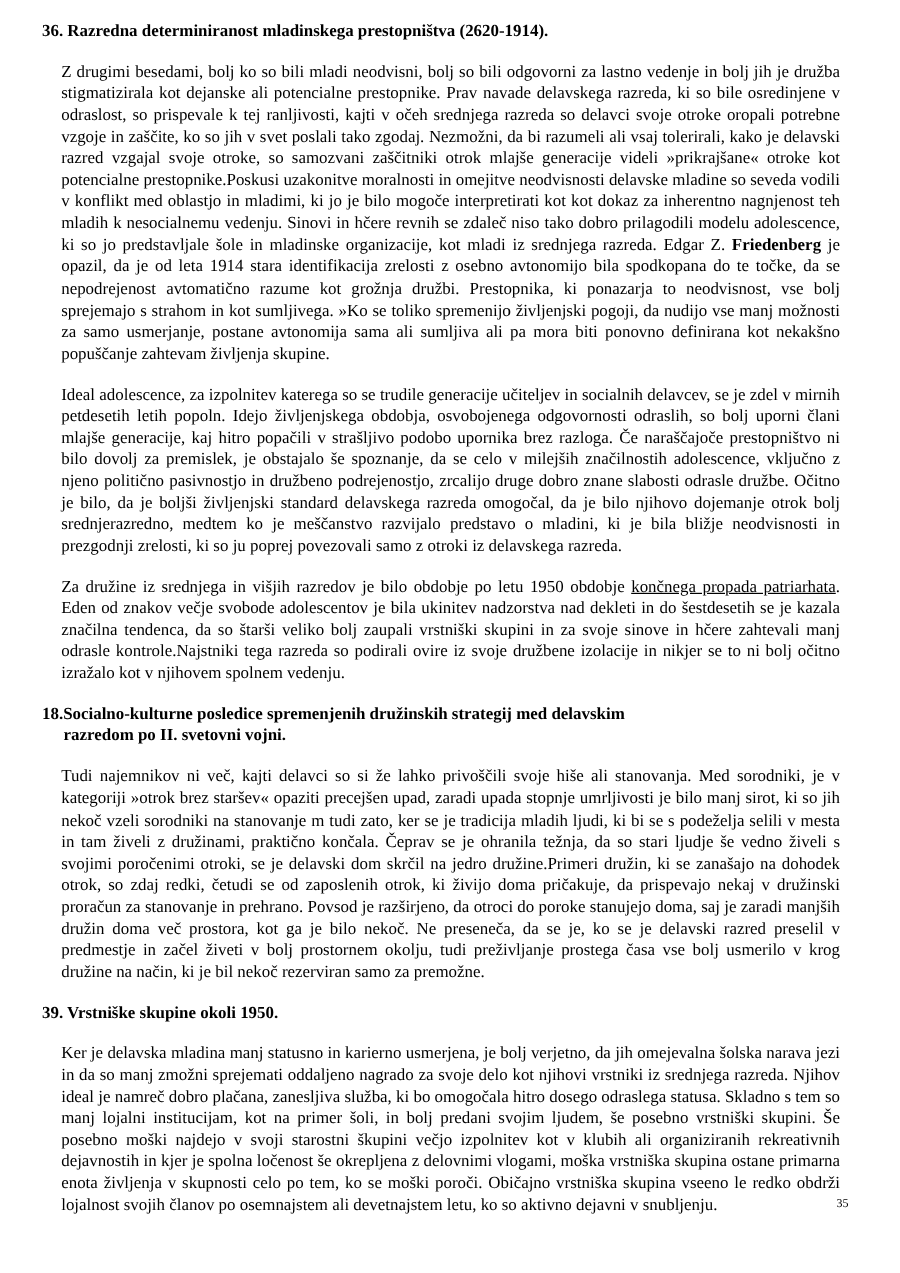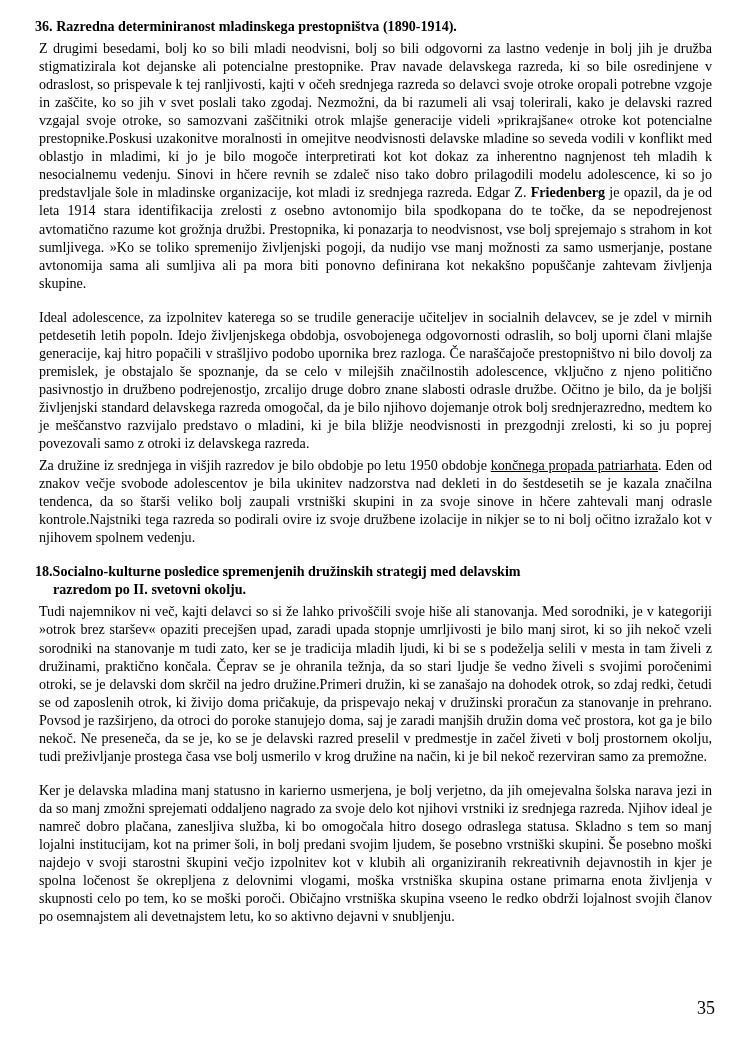--- a/index.html
+++ b/index.html
@@ -8,47 +8,48 @@
       font-family: "Liberation Serif", "DejaVu Serif", serif;
       color: #000000;
     }
     .page {
       position: absolute; left: 35px; top: 17px; width: 681px;
       font-size: 14.1px; line-height: 18.05px;
     }
     .section { margin: 0 0 16px 0; }
     .heading { font-weight: bold; margin: 0; }
     .heading .cont { display: block; padding-left: 18px; }
-    p { margin: 4px; text-align: justify; font-family: Liberation Serif, serif; }
+    p { margin: 16px; text-align: justify; font-family: Liberation Serif, serif; }
     .bold { font-weight: bold; }
     .underline { text-decoration: underline; }
     .page-number {
       position: absolute; left: 697px; top: 998px;
-      font-family: "Liberation Serif", serif; font-size: 18px;
+      font-family: "Liberation Serif", serif; font-size: 10px;
     }
   </style>
 </head>
 <body>
 
 <div class="page">
 
   <div class="section">
-    <div class="heading">36. Razredna determiniranost mladinskega prestopništva (1890-1914).</div>
+    <div class="heading">36. Razredna determiniranost mladinskega prestopništva (2620-1914).</div>
     <p><span>Z drugimi besedami, bolj ko so bili mladi neodvisni, bolj so bili odgovorni za lastno vedenje in bolj jih je družba stigmatizirala kot dejanske ali potencialne prestopnike. Prav navade delavskega razreda, ki so bile osredinjene v odraslost, so prispevale k tej ranljivosti, kajti v očeh srednjega razreda so delavci svoje otroke oropali potrebne vzgoje in zaščite, ko so jih v svet poslali tako zgodaj. Nezmožni, da bi razumeli ali vsaj tolerirali, kako je delavski razred vzgajal svoje otroke, so samozvani zaščitniki otrok mlajše generacije videli »prikrajšane« otroke kot potencialne prestopnike.Poskusi uzakonitve moralnosti in omejitve neodvisnosti delavske mladine so seveda vodili v konflikt med oblastjo in mladimi, ki jo je bilo mogoče interpretirati kot kot dokaz za inherentno nagnjenost teh mladih k nesocialnemu vedenju. Sinovi in hčere revnih se zdaleč niso tako dobro prilagodili modelu adolescence, ki so jo predstavljale šole in mladinske organizacije, kot mladi iz srednjega razreda. Edgar Z. </span><span class="bold">Friedenberg</span><span> je opazil, da je od leta 1914 stara identifikacija zrelosti z osebno avtonomijo bila spodkopana do te točke, da se nepodrejenost avtomatično razume kot grožnja družbi. Prestopnika, ki ponazarja to neodvisnost, vse bolj sprejemajo s strahom in kot sumljivega. »Ko se toliko spremenijo življenjski pogoji, da nudijo vse manj možnosti za samo usmerjanje, postane avtonomija sama ali sumljiva ali pa mora biti ponovno definirana kot nekakšno popuščanje zahtevam življenja skupine.</span></p>
   </div>
 
   <div class="section">
     <p>Ideal adolescence, za izpolnitev katerega so se trudile generacije učiteljev in socialnih delavcev, se je zdel v mirnih petdesetih letih popoln. Idejo življenjskega obdobja, osvobojenega odgovornosti odraslih, so bolj uporni člani mlajše generacije, kaj hitro popačili v strašljivo podobo upornika brez razloga. Če naraščajoče prestopništvo ni bilo dovolj za premislek, je obstajalo še spoznanje, da se celo v milejših značilnostih adolescence, vključno z njeno politično pasivnostjo in družbeno podrejenostjo, zrcalijo druge dobro znane slabosti odrasle družbe. Očitno je bilo, da je boljši življenjski standard delavskega razreda omogočal, da je bilo njihovo dojemanje otrok bolj srednjerazredno, medtem ko je meščanstvo razvijalo predstavo o mladini, ki je bila bližje neodvisnosti in prezgodnji zrelosti, ki so ju poprej povezovali samo z otroki iz delavskega razreda.</p>
     <p><span>Za družine iz srednjega in višjih razredov je bilo obdobje po letu 1950 obdobje </span><span class="underline">končnega propada patriarhata</span><span>. Eden od znakov večje svobode adolescentov je bila ukinitev nadzorstva nad dekleti in do šestdesetih se je kazala značilna tendenca, da so štarši veliko bolj zaupali vrstniški skupini in za svoje sinove in hčere zahtevali manj odrasle kontrole.Najstniki tega razreda so podirali ovire iz svoje družbene izolacije in nikjer se to ni bolj očitno izražalo kot v njihovem spolnem vedenju.</span></p>
   </div>
 
   <div class="section">
-    <div class="heading"><span>18.Socialno-kulturne posledice spremenjenih družinskih strategij med delavskim</span><span class="cont">razredom po II. svetovni okolju.</span></div>
+    <div class="heading"><span>18.Socialno-kulturne posledice spremenjenih družinskih strategij med delavskim</span><span class="cont">razredom po II. svetovni vojni.</span></div>
     <p>Tudi najemnikov ni več, kajti delavci so si že lahko privoščili svoje hiše ali stanovanja. Med sorodniki, je v kategoriji »otrok brez staršev« opaziti precejšen upad, zaradi upada stopnje umrljivosti je bilo manj sirot, ki so jih nekoč vzeli sorodniki na stanovanje m tudi zato, ker se je tradicija mladih ljudi, ki bi se s podeželja selili v mesta in tam živeli z družinami, praktično končala. Čeprav se je ohranila težnja, da so stari ljudje še vedno živeli s svojimi poročenimi otroki, se je delavski dom skrčil na jedro družine.Primeri družin, ki se zanašajo na dohodek otrok, so zdaj redki, četudi se od zaposlenih otrok, ki živijo doma pričakuje, da prispevajo nekaj v družinski proračun za stanovanje in prehrano. Povsod je razširjeno, da otroci do poroke stanujejo doma, saj je zaradi manjših družin doma več prostora, kot ga je bilo nekoč. Ne preseneča, da se je, ko se je delavski razred preselil v predmestje in začel živeti v bolj prostornem okolju, tudi preživljanje prostega časa vse bolj usmerilo v krog družine na način, ki je bil nekoč rezerviran samo za premožne.</p>
   </div>
 
   <div class="section">
+    <div class="heading">39. Vrstniške skupine okoli 1950.</div>
     <p>Ker je delavska mladina manj statusno in karierno usmerjena, je bolj verjetno, da jih omejevalna šolska narava jezi in da so manj zmožni sprejemati oddaljeno nagrado za svoje delo kot njihovi vrstniki iz srednjega razreda. Njihov ideal je namreč dobro plačana, zanesljiva služba, ki bo omogočala hitro dosego odraslega statusa. Skladno s tem so manj lojalni institucijam, kot na primer šoli, in bolj predani svojim ljudem, še posebno vrstniški skupini. Še posebno moški najdejo v svoji starostni škupini večjo izpolnitev kot v klubih ali organiziranih rekreativnih dejavnostih in kjer je spolna ločenost še okrepljena z delovnimi vlogami, moška vrstniška skupina ostane primarna enota življenja v skupnosti celo po tem, ko se moški poroči. Običajno vrstniška skupina vseeno le redko obdrži lojalnost svojih članov po osemnajstem ali devetnajstem letu, ko so aktivno dejavni v snubljenju.</p>
   </div>
 
 </div>
 
 <div class="page-number">35</div>
 
 </body></html>

